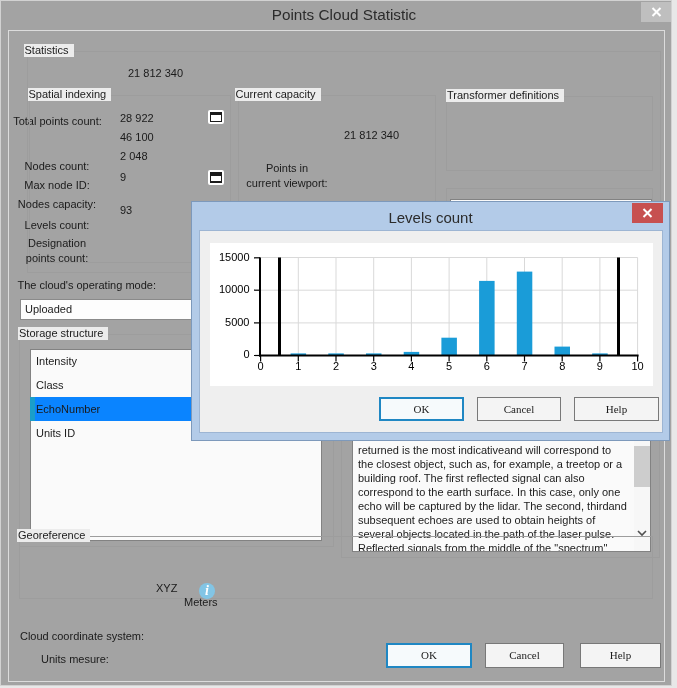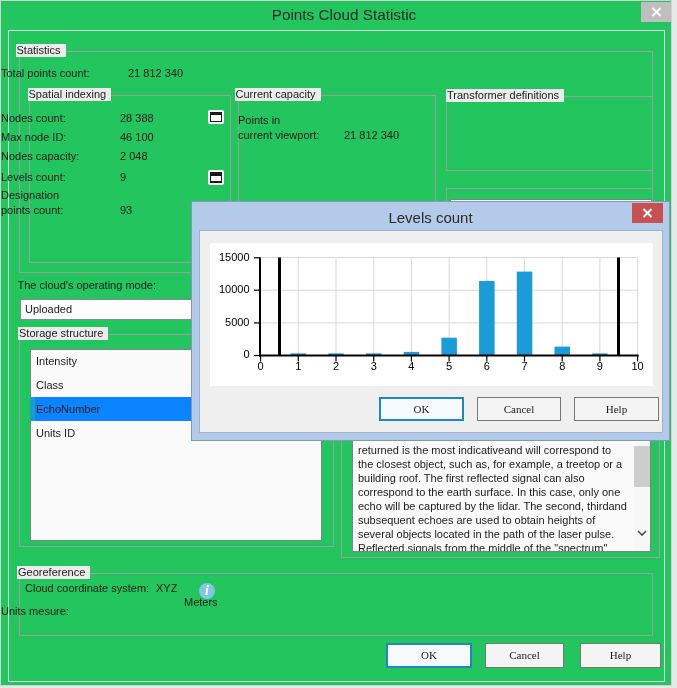--- a/index.html
+++ b/index.html
@@ -1,52 +1,52 @@
 <!DOCTYPE html>
 <html><head>
 <meta charset="utf-8">
 <style>
 * { margin:0; padding:0; box-sizing:border-box; }
 html,body { width:677px; height:688px; background:#e8e8e8; font-family:"Liberation Sans",sans-serif; color:#1b1b1b; }
-#win { position:absolute; left:0; top:0; width:672px; height:686px; background:#22c55e; border:1px solid #d2d2d2; overflow:hidden; }
+#win { position:absolute; left:0; top:0; width:672px; height:686px; background:#a3a3a3; border:1px solid #d2d2d2; overflow:hidden; }
 .abs { position:absolute; }
 .t { font-size:11px; line-height:13px; white-space:pre; }
 .group { position:absolute; border:1px solid #9d9d9d; }
 .gl { position:absolute; top:-8px; left:-2px; background:#ececec; padding:0 5px 0 1px; font-size:11px; line-height:13px; white-space:pre; }
-.rlabel { position:absolute; text-align:left; }
+.rlabel { position:absolute; text-align:center;margin-top:48px; }
 .btn { position:absolute; background:#f4f4f4; border:1px solid #787878; font-size:11px; text-align:center; color:#1b1b1b;font-family:Liberation Serif, serif; }
 .btn.focus { border:2px solid #1f87c3; background:#f6fafc; }
 .winicon { position:absolute; width:15.5px; height:14.5px; background:#fff; border-radius:2px; }
 .winicon .b { position:absolute; left:2px; top:2px; width:11.5px; height:10.5px; background:#1a1a1a; }
 .winicon .w { position:absolute; left:3px; top:5.5px; width:9.5px; height:5.5px; background:#fff; }
 </style>
 </head>
 <body>
 <div id="win">
 
   <div class="abs" style="left:7px; top:5px; width:672px; text-align:center; font-size:15.3px; line-height:18px; color:#2b2b2b;">Points Cloud Statistic</div>
   <div class="abs" style="left:640px; top:1px; width:31px; height:20px; background:#bfbfbf;">
     <svg width="31" height="20">
         <path d="M11.5 6 L19.5 14 M19.5 6 L11.5 14" stroke="#fff" stroke-width="2"></path>
       </svg>
   </div>
 
   <div class="abs" style="left:7px; top:29px; width:657px; height:652px; border:1px solid #dcdcdc;"></div>
 
-  <div class="group" style="left:18px; top:50px; width:634px; height:222px;">
+  <div class="group" style="left:26px; top:50px; width:634px; height:222px;">
     <span class="gl" style="left:-4.5px;">Statistics</span>
   </div>
   <div class="t rlabel" style="left:0px; top:66px; width:113px;">Total points count:</div>
   <div class="t abs" style="left:127px; top:66px;">21 812 340</div>
 
   <div class="group" style="left:28px; top:94px; width:202px; height:168px;">
     <span class="gl" style="left:-2.5px;">Spatial indexing</span>
   </div>
   <div class="t rlabel" style="left:0px; top:111px; width:112px;">Nodes count:</div>
-  <div class="t abs" style="left:119px; top:111px;">28 388</div>
+  <div class="t abs" style="left:119px; top:111px;">28 922</div>
   <div class="winicon" style="left:207px; top:108.5px;">
       <div class="b"></div>
       <div class="w"></div>
     </div>
   <div class="t rlabel" style="left:0px; top:130px; width:112px;">Max node ID:</div>
   <div class="t abs" style="left:119px; top:130px;">46 100</div>
   <div class="t rlabel" style="left:0px; top:149px; width:112px;">Nodes capacity:</div>
   <div class="t abs" style="left:119px; top:149px;">2 048</div>
   <div class="t rlabel" style="left:0px; top:170px; width:112px;">Levels count:</div>
   <div class="t abs" style="left:119px; top:170px;">9</div>
@@ -96,24 +96,24 @@
   <div class="abs" style="left:351px; top:349px; width:299px; height:202px; background:#fafafa; border:1px solid #828282; overflow:hidden;">
     <div class="t" style="position:absolute; left:5px; top:92px; line-height:14px;">returned is the most indicativeand will correspond to<br>the closest object, such as, for example, a treetop or a<br>building roof. The first reflected signal can also<br>correspond to the earth surface. In this case, only one<br>echo will be captured by the lidar. The second, thirdand<br>subsequent echoes are used to obtain heights of<br>several objects located in the path of the laser pulse.<br>Reflected signals from the middle of the "spectrum"</div>
     <div style="position:absolute; left:281px; top:0; width:16px; height:200px; background:#f7f7f7;">
       <div style="position:absolute; left:0; top:95px; width:16px; height:41px; background:#cdcdcd;"></div>
       <svg style="position:absolute; left:2px; top:177px;" width="12" height="10">
           <path d="M2 3 L6 7 L10 3" stroke="#505050" stroke-width="1.6" fill="none"></path>
         </svg>
     </div>
   </div>
 
-  <div class="group" style="left:18px; top:572px; width:634px; height:62.5px;">
+  <div class="group" style="left:18px; top:535px; width:634px; height:62.5px;">
     <span class="gl" style="left:-3px;">Georeference</span>
   </div>
-  <div class="t rlabel" style="left:16px; top:581px; width:148px;padding-left:8px;">Cloud coordinate system:</div>
+  <div class="t rlabel" style="left:3px; top:581px; width:148px;padding-left:8px;">Cloud coordinate system:</div>
   <div class="t abs" style="left:155px; top:581px;">XYZ</div>
   <div class="abs" style="left:198px; top:581.5px; width:16px; height:16px; border-radius:8px; background:#82c5e5; color:#fff; font-family:'Liberation Serif',serif; font-style:italic; font-weight:bold; font-size:14px; text-align:center; line-height:16px;">i</div>
   <div class="t rlabel" style="left:0px; top:603.5px; width:148px;">Units mesure:</div>
   <div class="t abs" style="left:155px; top:595px;padding-left:28px;">Meters</div>
 
   <div class="btn focus" style="left:385px; top:642px; width:86px; height:25px; line-height:21px;">OK</div>
   <div class="btn" style="left:484px; top:642px; width:79px; height:25px; line-height:23px;">Cancel</div>
   <div class="btn" style="left:579px; top:642px; width:81px; height:25px; line-height:23px;">Help</div>
 </div>
 

